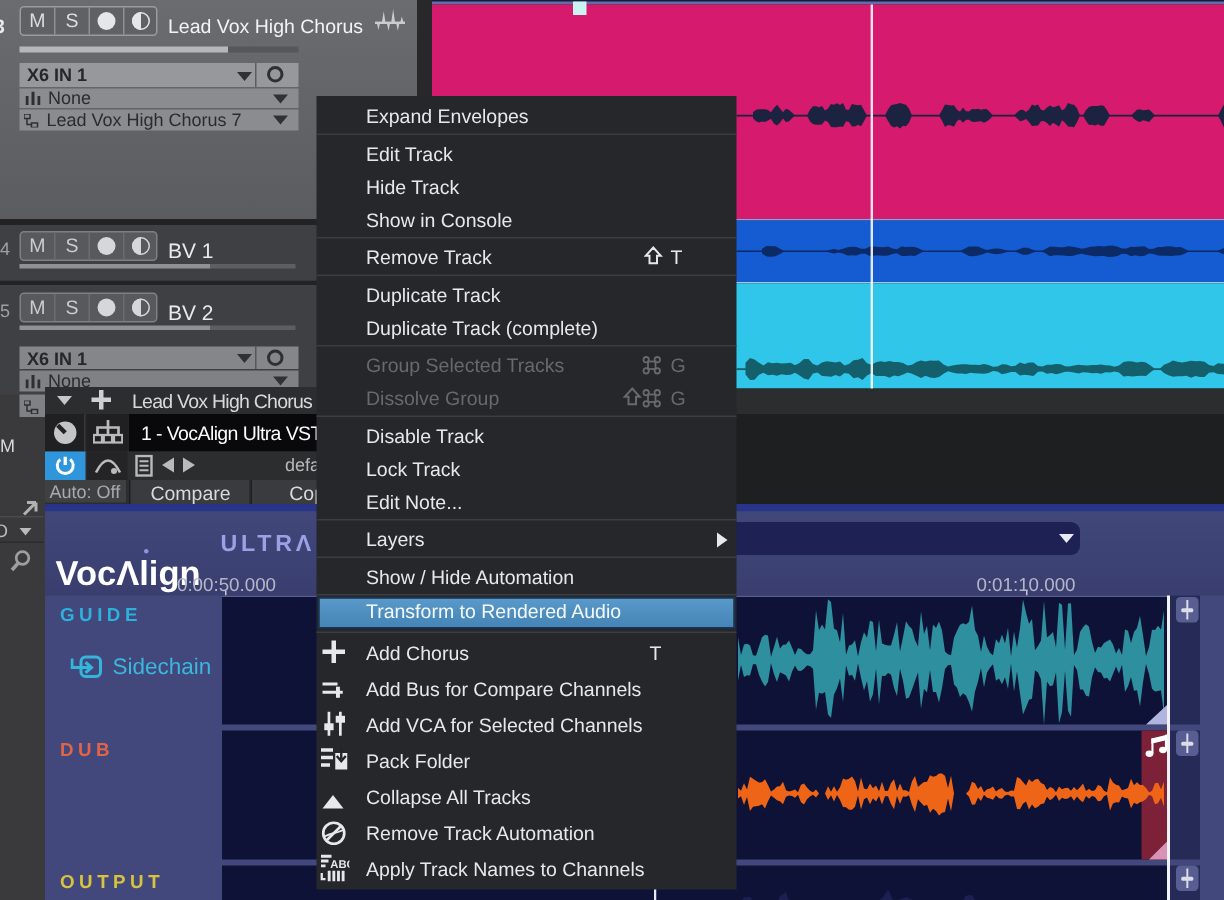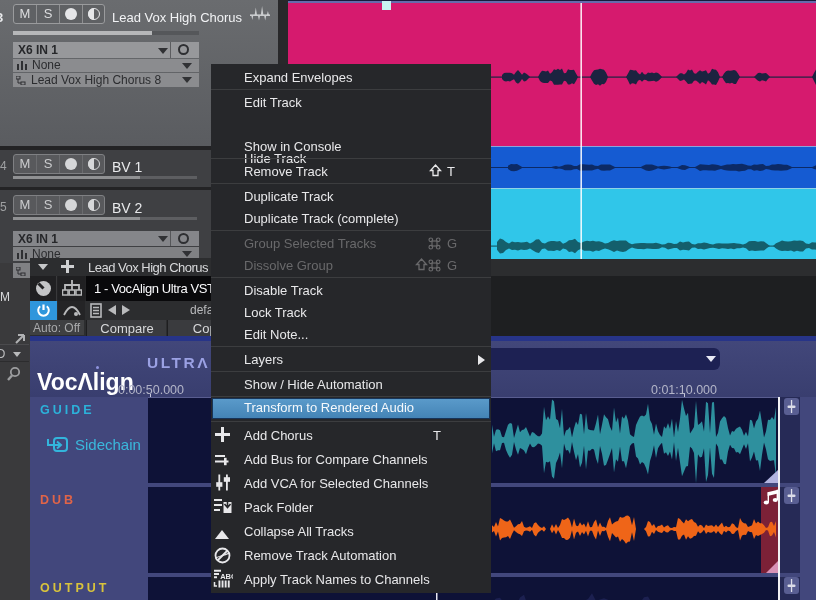--- a/index.html
+++ b/index.html
@@ -79,21 +79,21 @@
         </svg>
       <div class="abs" style="left:19px;top:-1px;color:#2b2c2f;font-size:12px;">None</div>
       <div class="abs" style="left:169px;top:4px;width:0;height:0;border-left:5px solid transparent;border-right:5px solid transparent;border-top:6px solid #303134;"></div>
     </div>
     <div class="abs" style="left:13px;top:73px;width:186px;height:14px;background:#8b8c8f;">
       <svg class="abs" style="left:3px;top:3px;" width="10" height="9" viewBox="0 0 10 9">
           <rect x="0" y="0" width="4" height="3" fill="none" stroke="#2e2f32"></rect>
           <rect x="5" y="6" width="4" height="3" fill="none" stroke="#2e2f32"></rect>
           <path d="M2 3 L2 7 L5 7" stroke="#2e2f32" fill="none"></path>
         </svg>
-      <div class="abs" style="left:18px;top:0;color:#2b2c2f;font-size:12px;">Lead Vox High Chorus 8</div>
+      <div class="abs" style="left:18px;top:0;color:#2b2c2f;font-size:12px;">Lead Vox High Chorus 7</div>
       <div class="abs" style="left:169px;top:4px;width:0;height:0;border-left:5px solid transparent;border-right:5px solid transparent;border-top:6px solid #303134;"></div>
     </div>
   </div>
 
   <div class="abs" style="left:0;top:146px;width:278px;height:4px;background:#232325;"></div>
   <div class="abs" style="left:0;top:187px;width:278px;height:3px;background:#232325;"></div>
   <div class="abs" style="left:0;top:228px;width:278px;height:3.5px;background:#2a2b2d;"></div>
 
   <div class="abs" style="left:0;top:150px;width:278px;height:37px;background:#3f4043;">
     <div class="abs" style="left:0px;top:9px;color:#9fa0a2;font-size:12px;">4</div>
@@ -306,21 +306,21 @@
     <rect x="784" y="577" width="15" height="17" rx="3" fill="#595e92"></rect>
     <rect x="790.9" y="579" width="1.3" height="13" fill="#dcdde8"></rect>
     <rect x="787.5" y="584.5" width="8" height="2.6" rx="1" fill="#dcdde8"></rect>
   </g>
 </svg>
 
 <div class="abs" style="left:211px;top:64px;width:280px;height:529px;background:#26272a;font-size:13px;color:#e8e8ea;">
   <div class="abs" style="left:33px;top:6px;">Expand Envelopes</div>
   <div class="abs" style="left:0px;top:24.5px;width:280px;height:1px;background:#3c3d3f;"></div>
   <div class="abs" style="left:33px;top:31px;">Edit Track</div>
-  <div class="abs" style="left:33px;top:53px;margin-top:34px;">Hide Track</div>
+  <div class="abs" style="left:33px;top:53px;">Hide Track</div>
   <div class="abs" style="left:33px;top:75px;">Show in Console</div>
   <div class="abs" style="left:0px;top:93.5px;width:280px;height:1px;background:#3c3d3f;"></div>
   <div class="abs" style="left:33px;top:100px;">Remove Track</div>
   <svg class="abs" style="left:218px;top:100px;" width="13" height="13" viewBox="0 0 13 13">
       <path d="M6.5 1 L11.5 6.5 L9 6.5 L9 11.5 L4 11.5 L4 6.5 L1.5 6.5 Z" stroke="#e8e8ea" stroke-width="1.3" fill="none"></path>
     </svg>
   <div class="abs" style="left:236px;top:100px;">T</div>
   <div class="abs" style="left:0px;top:118.5px;width:280px;height:1px;background:#3c3d3f;"></div>
   <div class="abs" style="left:33px;top:125px;">Duplicate Track</div>
   <div class="abs" style="left:33px;top:147px;">Duplicate Track (complete)</div>

